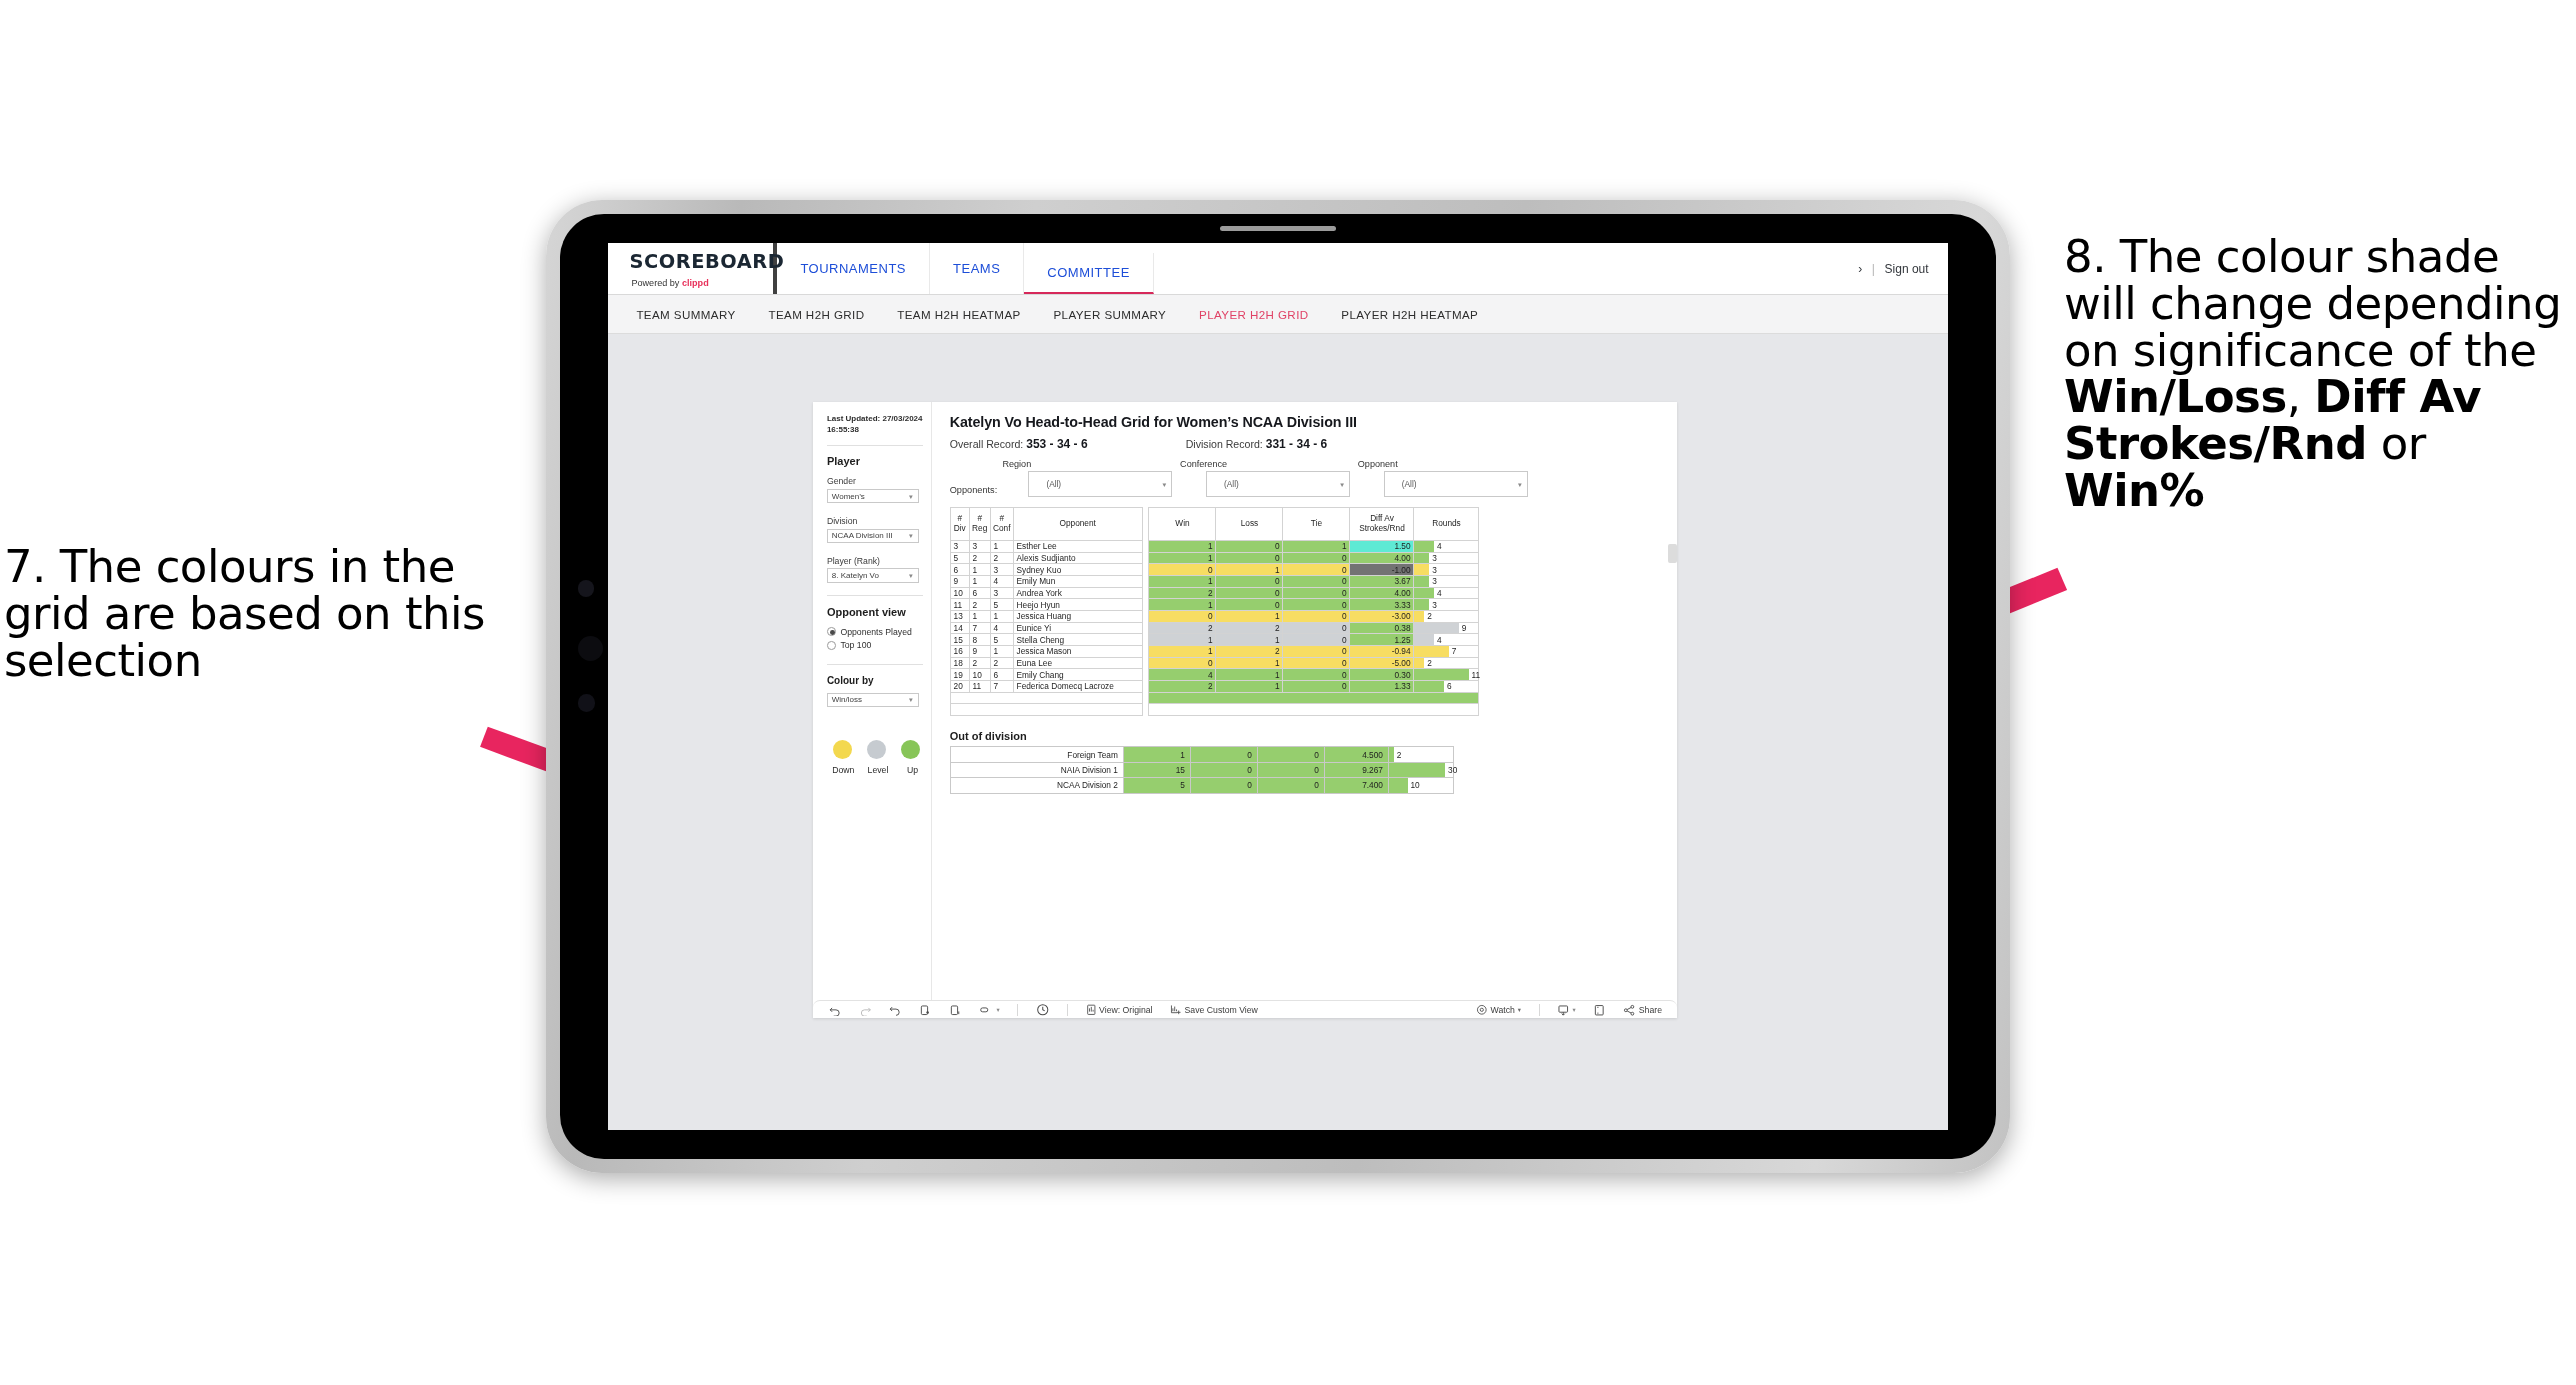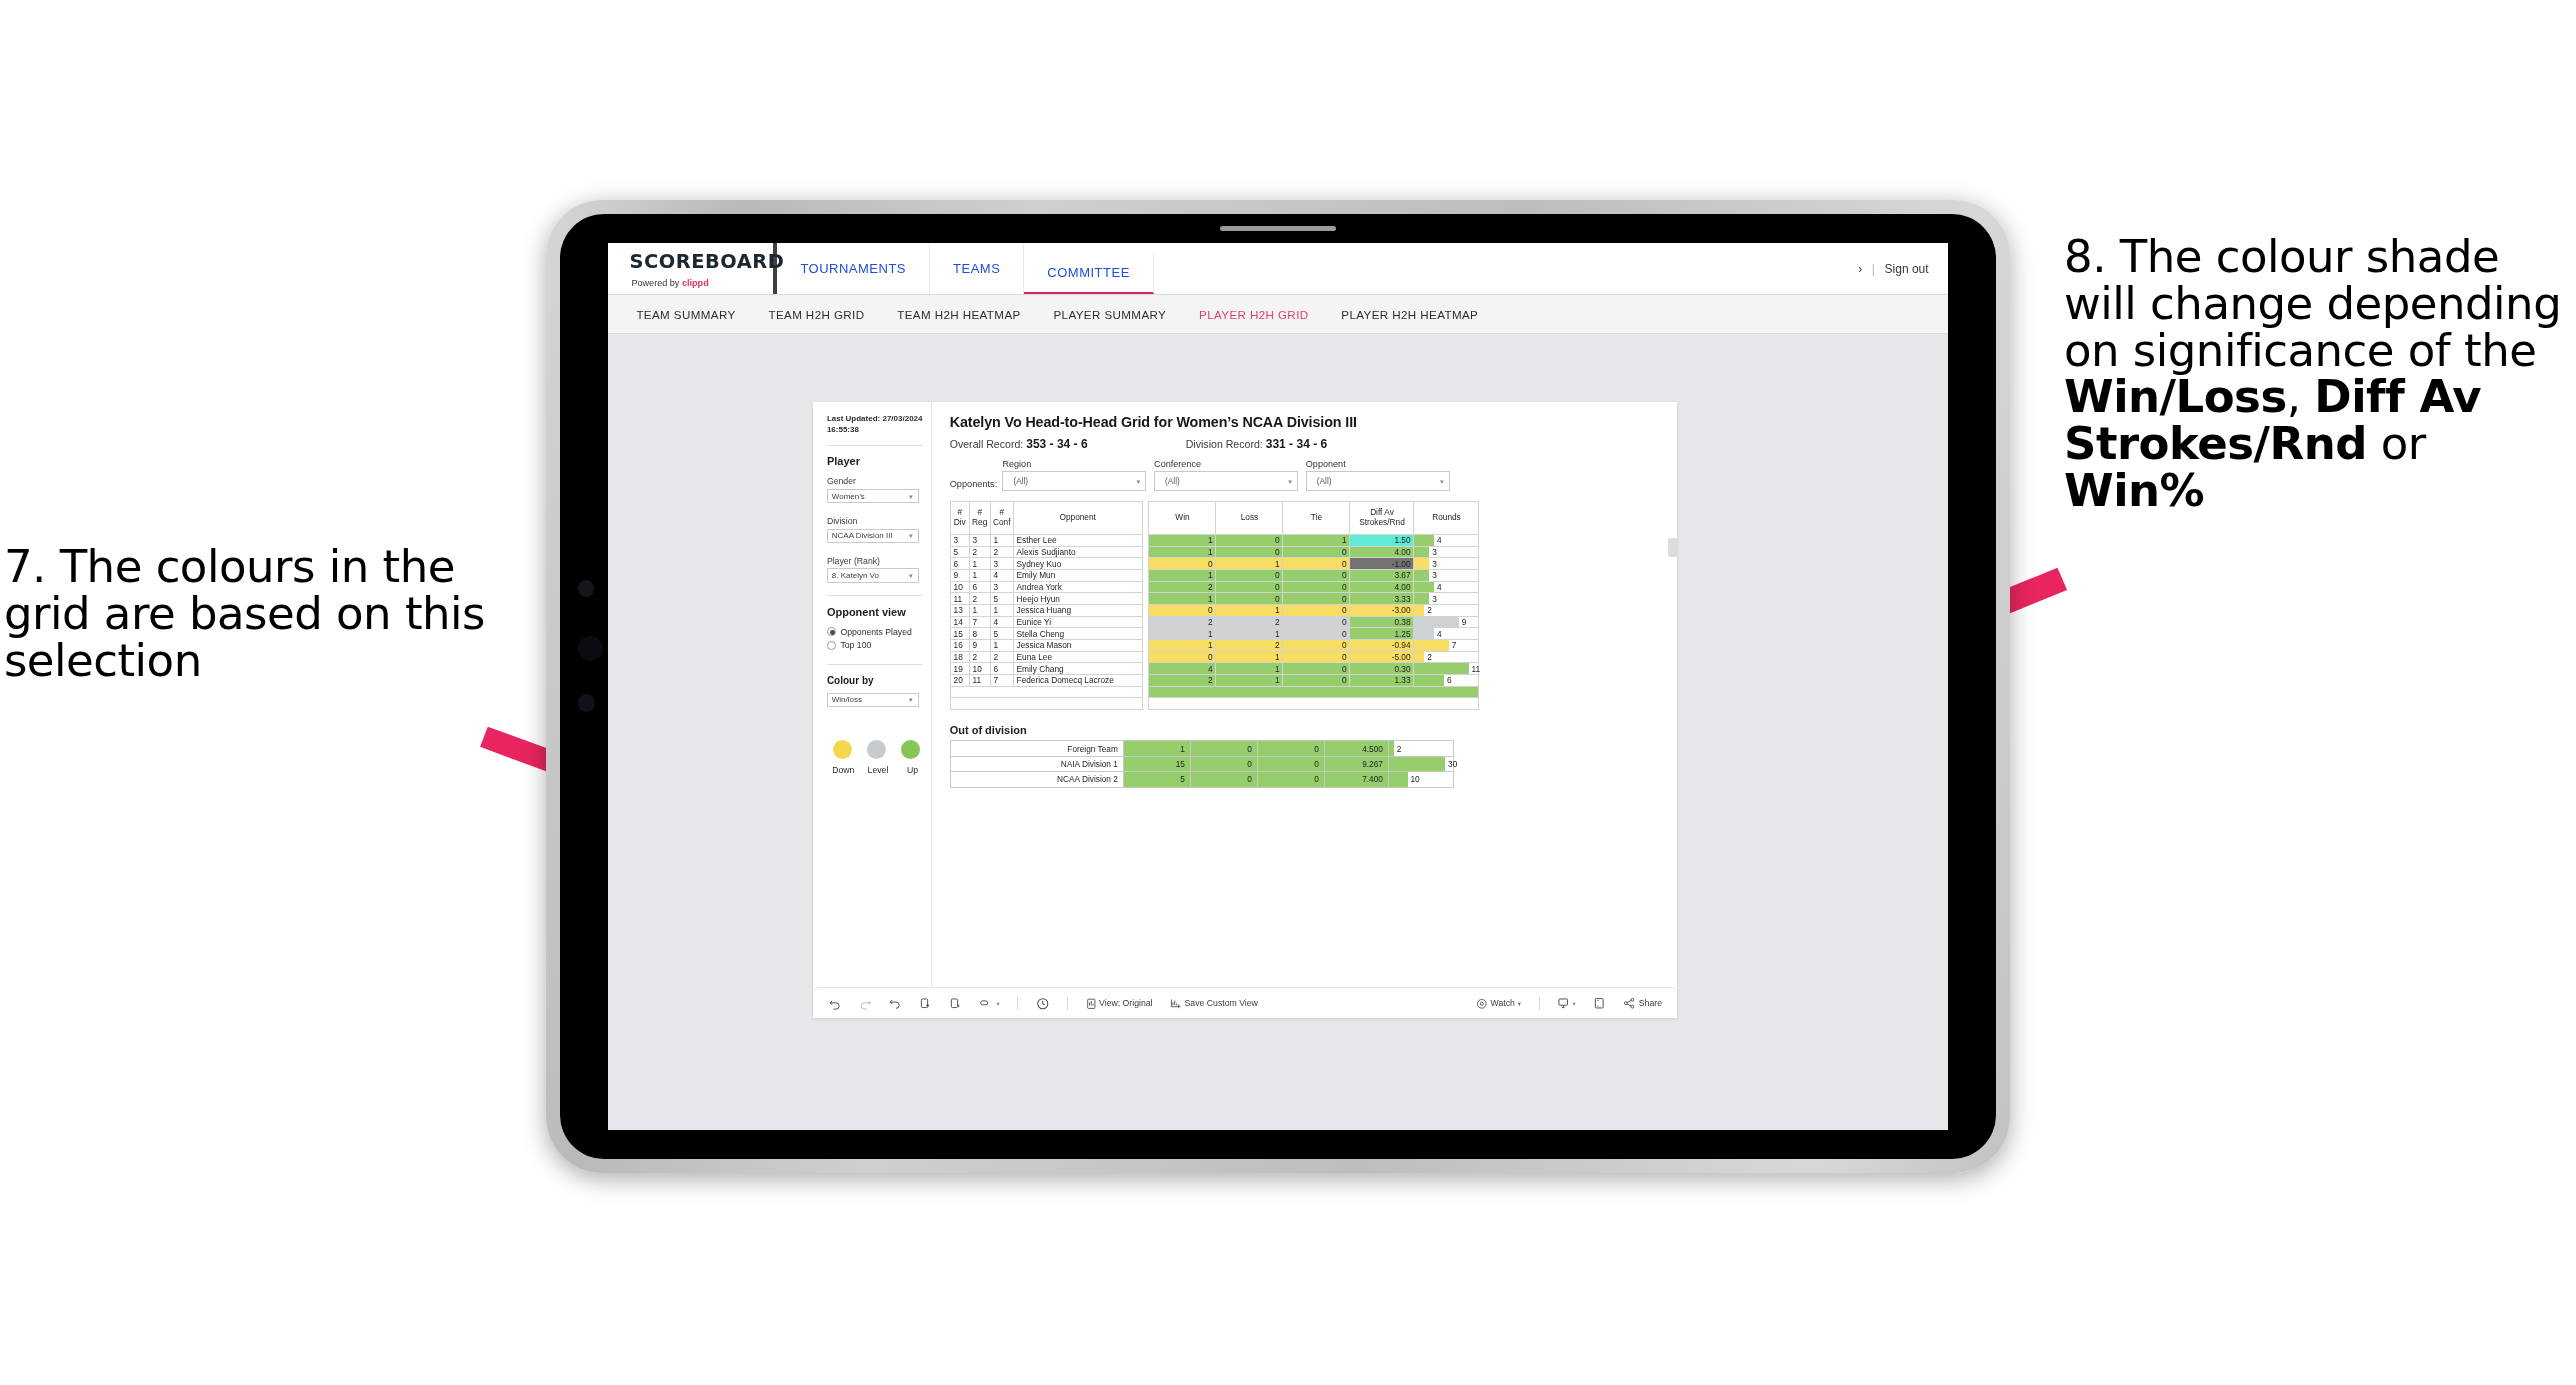--- a/index.html
+++ b/index.html
@@ -123,22 +123,22 @@
   #panel { flex: 1; padding: 11.6px 15.4px 0 17.3px; overflow: hidden; }
   #panel-title { font-size: 14.3px; font-weight: 600; color: #16181d; letter-spacing: -0.1px; }
   #records { display: flex; margin-top: 6.7px; font-size: 10.6px; color: #3b3b3b; }
   #records .rec-l { width: 236px; }
   #records b { font-size: 12px; color: #16181d; font-weight: 700; }
 
   #filters { display: flex; align-items: flex-end; gap: 7.7px; margin-top: 8.7px; }
   .filt-label { font-size: 9.1px; color: #343434; margin-bottom: 1.9px; }
   .filt-opp { font-size: 9.2px; color: #343434; padding-bottom: 1.9px; width: 45px; }
   .filt-box {
-    height: 20px; border: 1px solid #c9c9c9; background: #fff; position: relative;
-    font-size: 8.3px; color: #565656; display: flex; align-items: center; padding: 0 10px; cursor: pointer;
+    height: 26px; border: 1px solid #c9c9c9; background: #fff; position: relative;
+    font-size: 8.3px; color: #565656; display: flex; align-items: center; padding: 0 17px; cursor: pointer; margin-left: 26px;
   }
   .filt-box .caret { position: absolute; right: 3.9px; font-size: 6.3px; color: #8a8a8a; }
   .fw1 { width: 144px; } .fw2 { width: 144px; } .fw3 { width: 144px; }
 
   
   table.grid { border-collapse: collapse; margin-top: 9.6px; table-layout: fixed; }
   table.grid th, table.grid td { border: 1px solid #d3d3d3; font-size: 8.3px; color: #1e1e1e; }
   table.grid thead th { font-weight: 400; text-align: center; padding: 2.9px 1.9px; line-height: 1.15; vertical-align: middle; height: 33px; }
   table.grid tbody td { height: 11.7px; padding: 0 2.9px; }
   td.num { text-align: left; }
@@ -156,21 +156,21 @@
   #ood-title { font-size: 11px; font-weight: 600; color: #1d1d1d; margin: 13.5px 0 4.8px 0; }
   table.ood { border-collapse: collapse; table-layout: fixed; }
   table.ood td { border: 1px solid #c9c9c9; font-size: 8.3px; height: 15.4px; color: #1e1e1e; }
   td.ood-name { text-align: right; padding-right: 4.8px; width: 173px; }
 
   
   .vthumb { position: absolute; width: 9.6px; background: #dcdcdc; border-radius: 1.9px; }
 
   
   #dashbar {
-    height: 31px; border-top: 1px solid #e2e2e2; background: #fff;
+    height: 18px; border-top: 1px solid #e2e2e2; background: #fff;
     display: flex; align-items: center; padding: 0 9.6px; gap: 6px;
     font-size: 8.7px; color: #3c3c3c; border-radius: 7px;
   }
   .tb { display: flex; align-items: center; gap: 2.9px; padding: 0 5.8px; cursor: pointer; color: #3c3c3c; }
   .tb svg { display: block; }
   .vdiv { width: 1px; height: 12.5px; background: #d8d8d8; margin: 0 5.8px; }
 </style>
 </head>
 <body>
 

